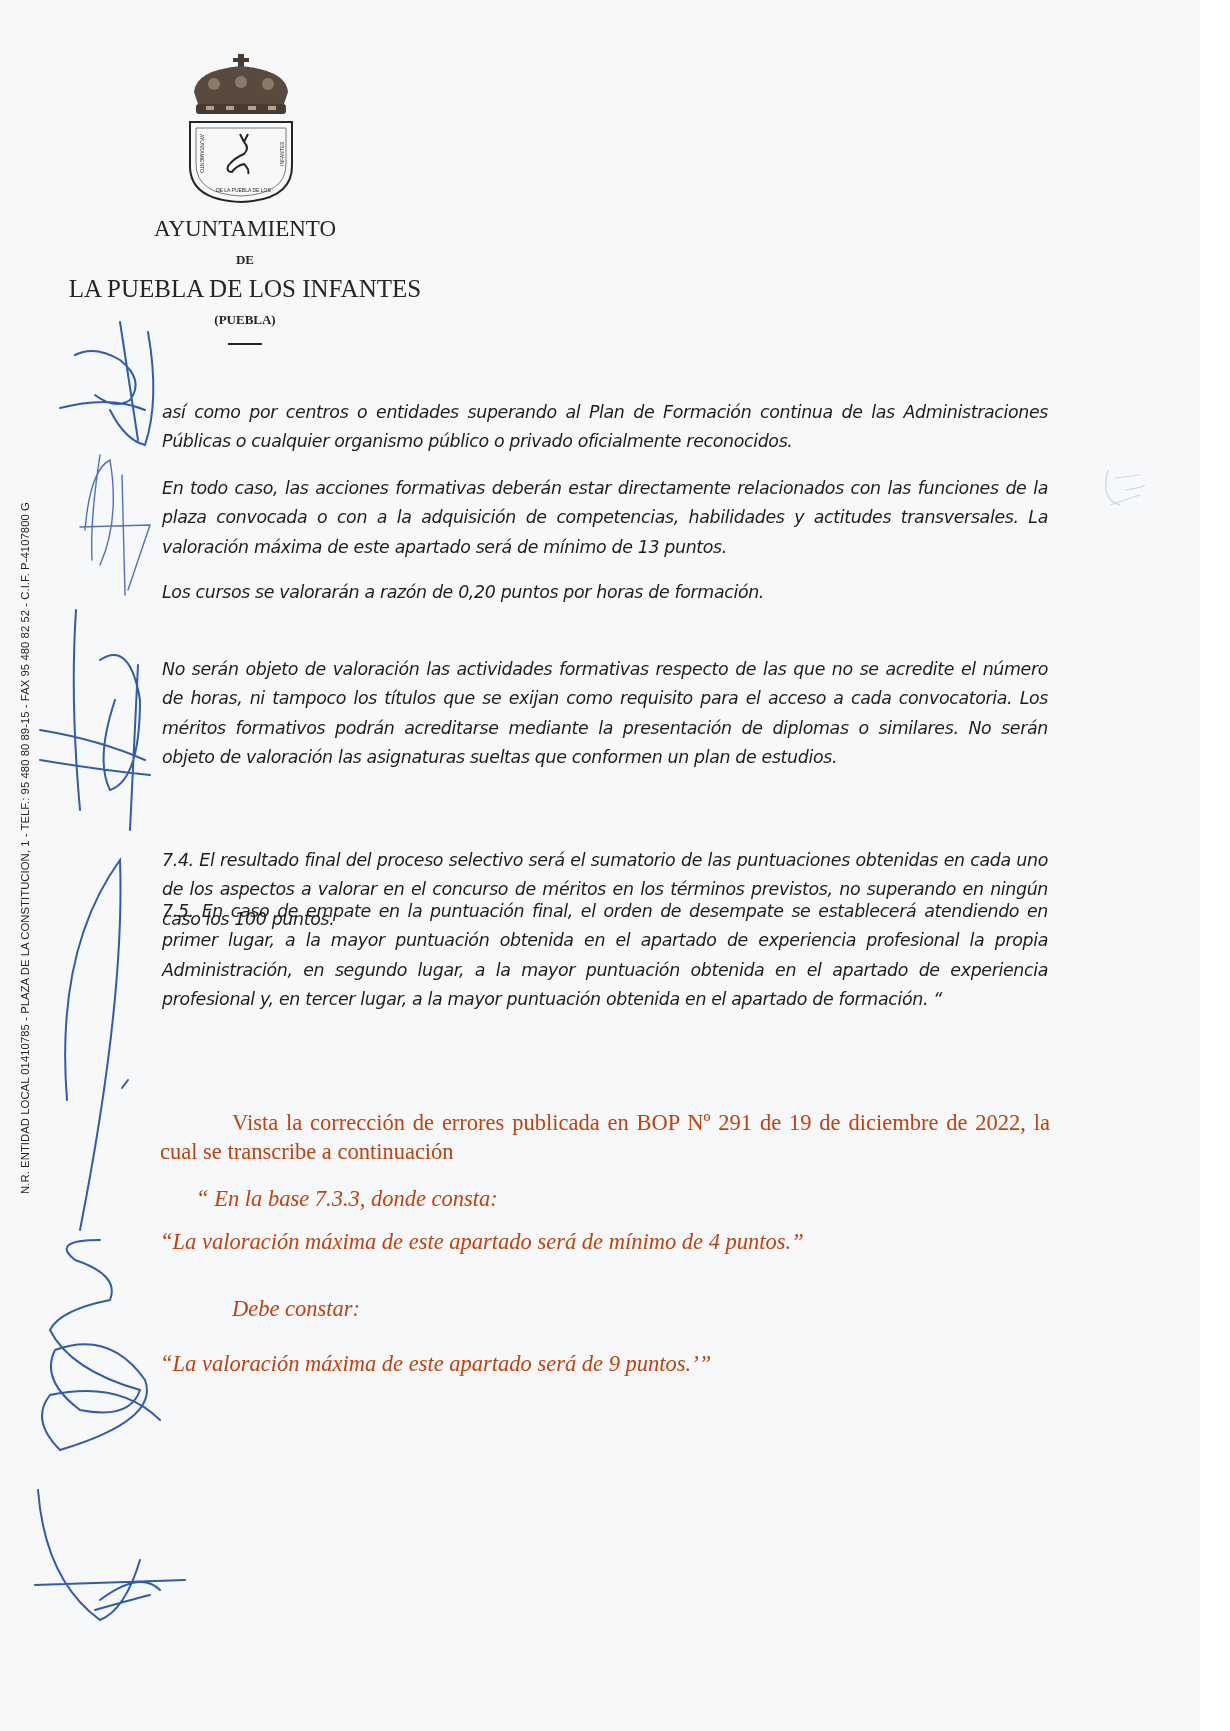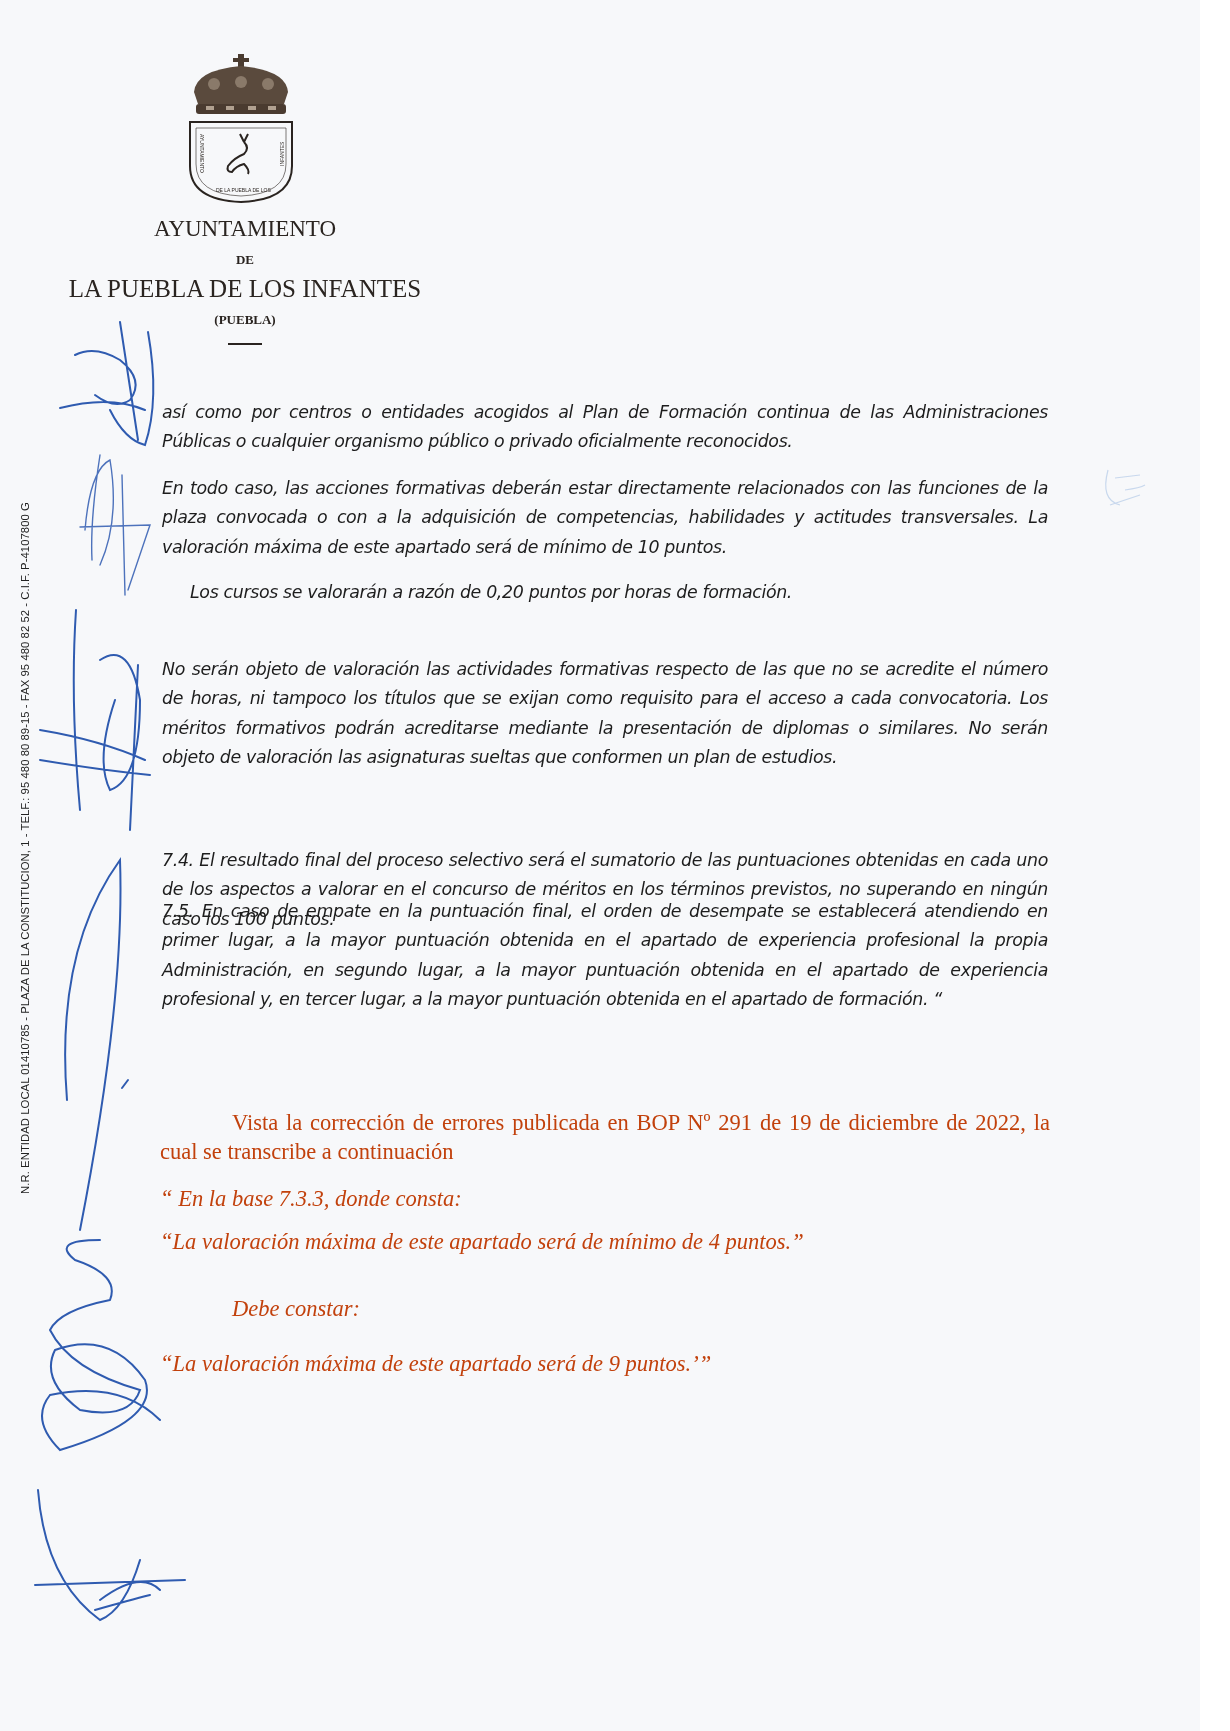--- a/index.html
+++ b/index.html
@@ -31,32 +31,32 @@
 
     
     .para {
       position: absolute; left: 162px; width: 886px;
       font-family: "DejaVu Sans", sans-serif; font-style: italic;
       font-size: 17.4px; line-height: 29.3px; text-align: justify;
       color: #1d1d1d; letter-spacing: -0.35px;
     }
     .p1 { top: 398px; }
     .p2 { top: 474px; }
-    .p3 { top: 578px; margin-left: 28px; }
+    .p3 { top: 578px; }
     .p4 { top: 626px; margin-top: 29px; }
     .p5 { top: 838px; margin-top: 8px; }
     .p6 { top: 897px; }
 
     .serif {
       position: absolute; left: 160px; width: 890px;
       font-family: "Liberation Serif", serif; font-size: 22.5px; line-height: 29px;
       color: #c2410c; text-align: justify;
     }
     .s1 { top: 1108px; text-indent: 72px; }
-    .s2 { top: 1184px; font-style: italic; }
+    .s2 { top: 1184px; font-style: italic; margin-left: 36px; }
     .s3 { top: 1227px; font-style: italic; }
     .s4 { top: 1294px; font-style: italic; left: 232px; width: 600px; }
     .s5 { top: 1349px; font-style: italic; }
 
     .sig { position: absolute; pointer-events: none; }
   </style>
 </head>
 <body>
 
 <div class="right-strip"></div>
@@ -85,22 +85,22 @@
 </svg>
 
 <div class="lh-line lh-ayto">AYUNTAMIENTO</div>
 <div class="lh-line lh-de">DE</div>
 <div class="lh-line lh-town">LA PUEBLA DE LOS INFANTES</div>
 <div class="lh-line lh-prov">(PUEBLA)</div>
 <div class="lh-rule"></div>
 
 <div class="side-text">N.R. ENTIDAD LOCAL 01410785 - PLAZA DE LA CONSTITUCION, 1 - TELF.: 95 480 80 89-15 - FAX 95 480 82 52 - C.I.F. P-4107800 G</div>
 
-<div class="para p1">así como por centros o entidades acogidos al Plan de Formación continua de las Administraciones Públicas o cualquier organismo público o privado oficialmente reconocidos.</div>
-<div class="para p2">En todo caso, las acciones formativas deberán estar directamente relacionados con las funciones de la plaza convocada o con a la adquisición de competencias, habilidades y actitudes transversales. La valoración máxima de este apartado será de mínimo de 10 puntos.</div>
+<div class="para p1">así como por centros o entidades superando al Plan de Formación continua de las Administraciones Públicas o cualquier organismo público o privado oficialmente reconocidos.</div>
+<div class="para p2">En todo caso, las acciones formativas deberán estar directamente relacionados con las funciones de la plaza convocada o con a la adquisición de competencias, habilidades y actitudes transversales. La valoración máxima de este apartado será de mínimo de 13 puntos.</div>
 <div class="para p3">Los cursos se valorarán a razón de 0,20 puntos por horas de formación.</div>
 <div class="para p4">No serán objeto de valoración las actividades formativas respecto de las que no se acredite el número de horas, ni tampoco los títulos que se exijan como requisito para el acceso a cada convocatoria. Los méritos formativos podrán acreditarse mediante la presentación de diplomas o similares. No serán objeto de valoración las asignaturas sueltas que conformen un plan de estudios.</div>
 <div class="para p5">7.4. El resultado final del proceso selectivo será el sumatorio de las puntuaciones obtenidas en cada uno de los aspectos a valorar en el concurso de méritos en los términos previstos, no superando en ningún caso los 100 puntos.</div>
 <div class="para p6">7.5. En caso de empate en la puntuación final, el orden de desempate se establecerá atendiendo en primer lugar, a la mayor puntuación obtenida en el apartado de experiencia profesional la propia Administración, en segundo lugar, a la mayor puntuación obtenida en el apartado de experiencia profesional y, en tercer lugar, a la mayor puntuación obtenida en el apartado de formación. “</div>
 
 <div class="serif s1">Vista la corrección de errores publicada en BOP Nº 291 de 19 de diciembre de 2022, la cual se transcribe a continuación</div>
 <div class="serif s2">“ En la base 7.3.3, donde consta:</div>
 <div class="serif s3">“La valoración máxima de este apartado será de mínimo de 4 puntos.”</div>
 <div class="serif s4">Debe constar:</div>
 <div class="serif s5">“La valoración máxima de este apartado será de 9 puntos.’”</div>

